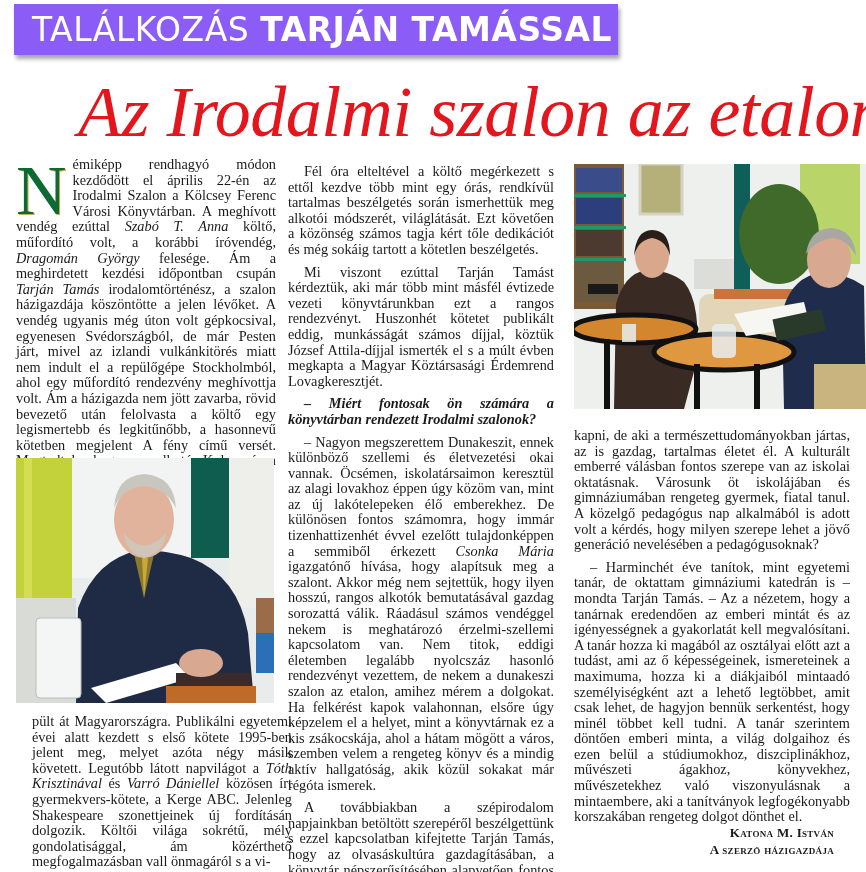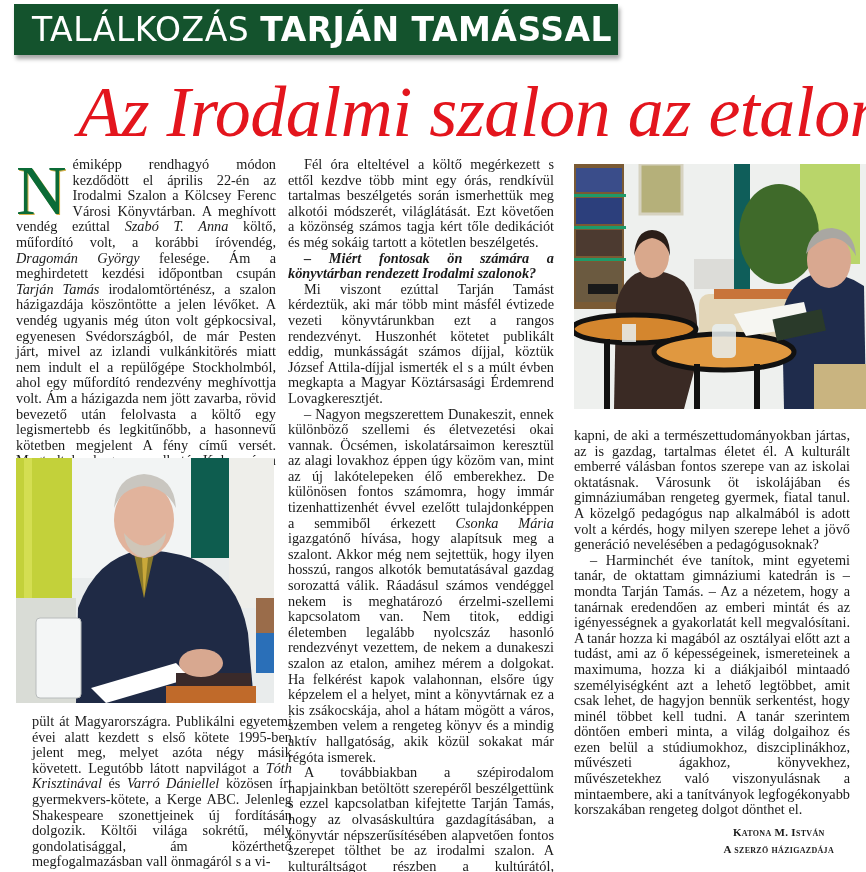--- a/index.html
+++ b/index.html
@@ -1,42 +1,42 @@
 <!DOCTYPE html>
 <html><head>
 <meta charset="utf-8">
 <style>
   html, body { margin: 0; padding: 0; background: #ffffff; }
   body { width: 866px; height: 872px; position: relative; overflow: hidden;
          font-family: "Liberation Serif", "DejaVu Serif", serif; color: #1a1a1a; }
   .kicker { position: absolute; left: 14px; top: 4px; width: 604px; height: 51px;
-            background: #14532d; box-shadow: 2px 4px 4px rgba(0,0,0,0.35); }
+            background: #8b5cf6; box-shadow: 2px 4px 4px rgba(0,0,0,0.35); }
   .kicker-text { position: absolute; left: 18px; top: 6px; font-family: "DejaVu Sans", sans-serif;
                  font-size: 33px; color: #ffffff; letter-spacing: 0.5px; white-space: nowrap; line-height: 40px; }
   .kicker-text .light { font-weight: normal; font-family: "DejaVu Sans", sans-serif; }
   .kicker-text .bold { font-weight: bold; }
   .headline { position: absolute; left: 78px; top: 72px; font-family: "Liberation Serif", "DejaVu Serif", serif;
               font-style: italic; font-size: 72px; color: #e3151d; line-height: 80px; white-space: nowrap;
               letter-spacing: -0.5px; }
   .col { position: absolute; font-size: 14.3px; line-height: 15.6px; text-align: justify; hyphens: manual; }
   .col p { margin: 0; }
-  .col p.indent { text-indent: 16px; }
+  .col p.indent { text-indent: 16px; margin-top: 7px; }
   .col1a { left: 16px; top: 157px; width: 260px; }
   .col1b { left: 32px; top: 714px; width: 260px; }
   .col2 { left: 288px; top: 157px; width: 266px; }
   .col3 { left: 574px; top: 428px; width: 276px; }
   .dropcap { float: left; font-size: 70px; line-height: 56px; color: #0b6b36; font-family: "Liberation Serif", serif;
              margin: 2px 6px 0 0; padding-top: 4px; text-shadow: 1px 1px 0 #d4b04a; }
   .q { font-weight: bold; font-style: italic; }
   em { font-style: italic; }
   .photo { position: absolute; overflow: hidden; }
   .photo1 { left: 16px; top: 458px; width: 258px; height: 245px; }
   .photo2 { left: 574px; top: 164px; width: 292px; height: 245px; }
-  .byline { position: absolute; right: 32px; top: 824px; text-align: center; font-weight: bold;
-            font-variant: small-caps; font-size: 11px; line-height: 17px; letter-spacing: 0.3px; }
+  .byline { position: absolute; right: 32px; top: 824px; text-align: right; font-weight: bold;
+            font-variant: small-caps; font-size: 13px; line-height: 17px; letter-spacing: 0.3px; }
 </style>
 </head>
 <body>
 
 <div class="kicker">
   <div class="kicker-text">
     <span class="light">TALÁLKOZÁS</span>
     <span class="bold">TARJÁN TAMÁSSAL</span>
   </div>
 </div>
@@ -71,22 +71,22 @@
     <ellipse cx="185" cy="205" rx="22" ry="14" fill="#d8a890"></ellipse>
   </svg>
 </div>
 
 <div class="col col1b">
   <p><span>pült át Magyarországra. Publikálni egyetemi évei alatt kezdett s első kötete 1995-ben jelent meg, melyet azóta négy másik követett. Legutóbb látott napvilágot a </span><em>Tóth Krisztinával</em><span> és </span><em>Varró Dániellel</em><span> közösen írt gyermekvers-kötete, a Kerge ABC. Jelenleg Shakespeare szonettjeinek új fordításán dolgozik. Költői világa sokrétű, mély gondolatisággal, ám közérthető megfogalmazásban vall önmagáról s a vi-</span></p>
 </div>
 
 <div class="col col2">
   <p class="indent">Fél óra elteltével a költő megérkezett s ettől kezdve több mint egy órás, rendkívül tartalmas beszélgetés során ismerhettük meg alkotói módszerét, világlátását. Ezt követően a közönség számos tagja kért tőle dedikációt és még sokáig tartott a kötetlen beszélgetés.</p>
+  <p class="indent">Mi viszont ezúttal Tarján Tamást kérdeztük, aki már több mint másfél évtizede vezeti könyvtárunkban ezt a rangos rendezvényt. Huszonhét kötetet publikált eddig, munkásságát számos díjjal, köztük József Attila-díjjal ismerték el s a múlt évben megkapta a Magyar Köztársasági Érdemrend Lovagkeresztjét.</p>
   <p class="indent q">– Miért fontosak ön számára a könyvtárban rendezett Irodalmi szalonok?</p>
-  <p class="indent">Mi viszont ezúttal Tarján Tamást kérdeztük, aki már több mint másfél évtizede vezeti könyvtárunkban ezt a rangos rendezvényt. Huszonhét kötetet publikált eddig, munkásságát számos díjjal, köztük József Attila-díjjal ismerték el s a múlt évben megkapta a Magyar Köztársasági Érdemrend Lovagkeresztjét.</p>
   <p class="indent"><span>– Nagyon megszerettem Dunakeszit, ennek különböző szellemi és életvezetési okai vannak. Öcsémen, iskolatársaimon keresztül az alagi lovakhoz éppen úgy közöm van, mint az új lakótelepeken élő emberekhez. De különösen fontos számomra, hogy immár tizenhattizenhét évvel ezelőtt tulajdonképpen a semmiből érkezett </span><em>Csonka Mária</em><span> igazgatónő hívása, hogy alapítsuk meg a szalont. Akkor még nem sejtettük, hogy ilyen hosszú, rangos alkotók bemutatásával gazdag sorozattá válik. Ráadásul számos vendéggel nekem is meghatározó érzelmi-szellemi kapcsolatom van. Nem titok, eddigi életemben legalább nyolcszáz hasonló rendezvényt vezettem, de nekem a dunakeszi szalon az etalon, amihez mérem a dolgokat. Ha felkérést kapok valahonnan, elsőre úgy képzelem el a helyet, mint a könyvtárnak ez a kis zsákocskája, ahol a hátam mögött a város, szemben velem a rengeteg könyv és a mindig aktív hallgatóság, akik közül sokakat már régóta ismerek.</span></p>
   <p class="indent">A továbbiakban a szépirodalom napjainkban betöltött szerepéről beszélgettünk s ezzel kapcsolatban kifejtette Tarján Tamás, hogy az olvasáskultúra gazdagításában, a könyvtár népszerűsítésében alapvetően fontos szerepet tölthet be az irodalmi szalon. A kulturáltságot részben a kultúrától, művészetektől lehet</p>
 </div>
 
 <div class="photo photo2">
   <svg width="292" height="245" viewBox="0 0 292 245">
     <rect width="292" height="245" fill="#eef0ee"></rect>
     <rect x="0" y="0" width="50" height="145" fill="#7a5a34"></rect>
     <rect x="2" y="4" width="46" height="24" fill="#3a4d8a"></rect>
     <rect x="2" y="34" width="46" height="26" fill="#2c3f7c"></rect>

